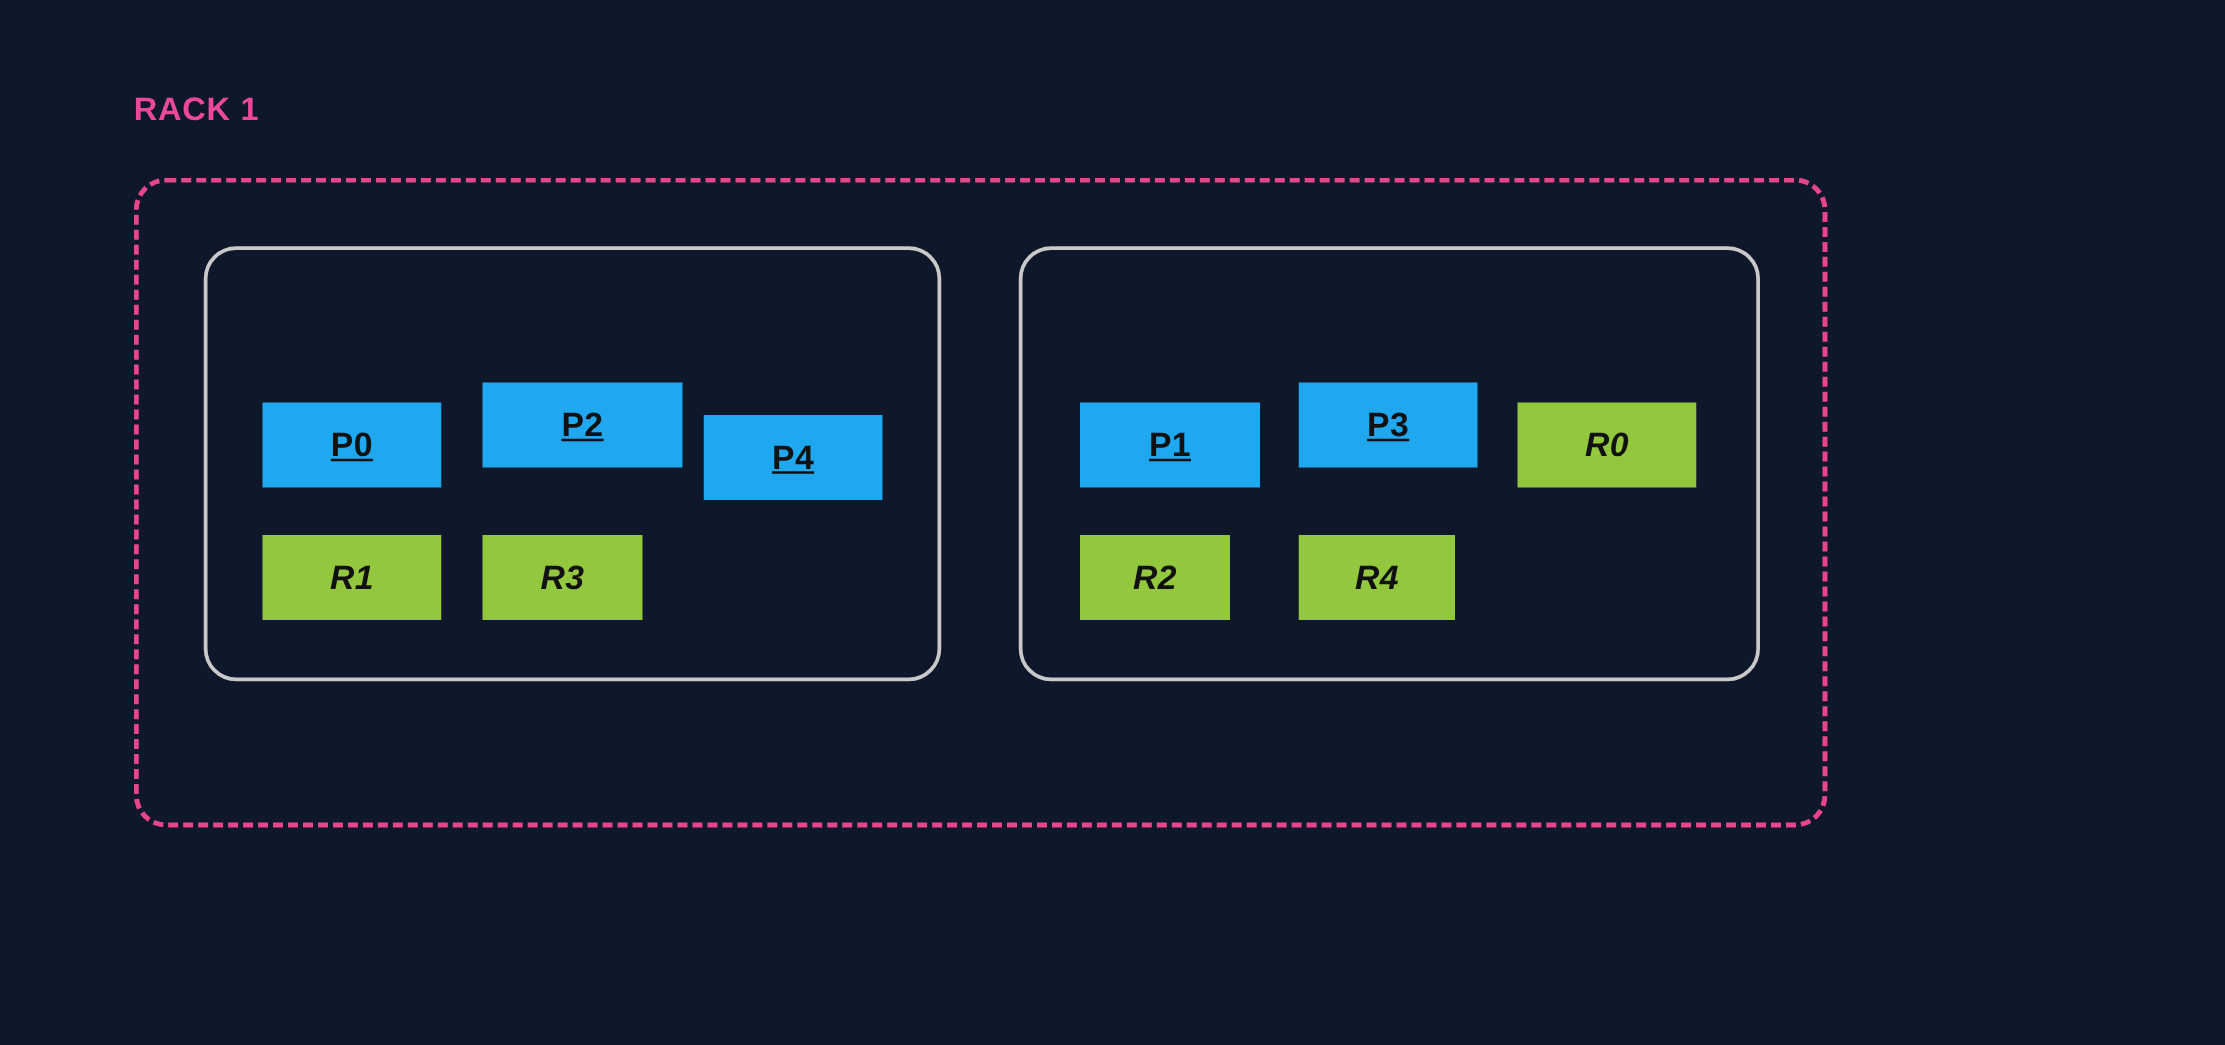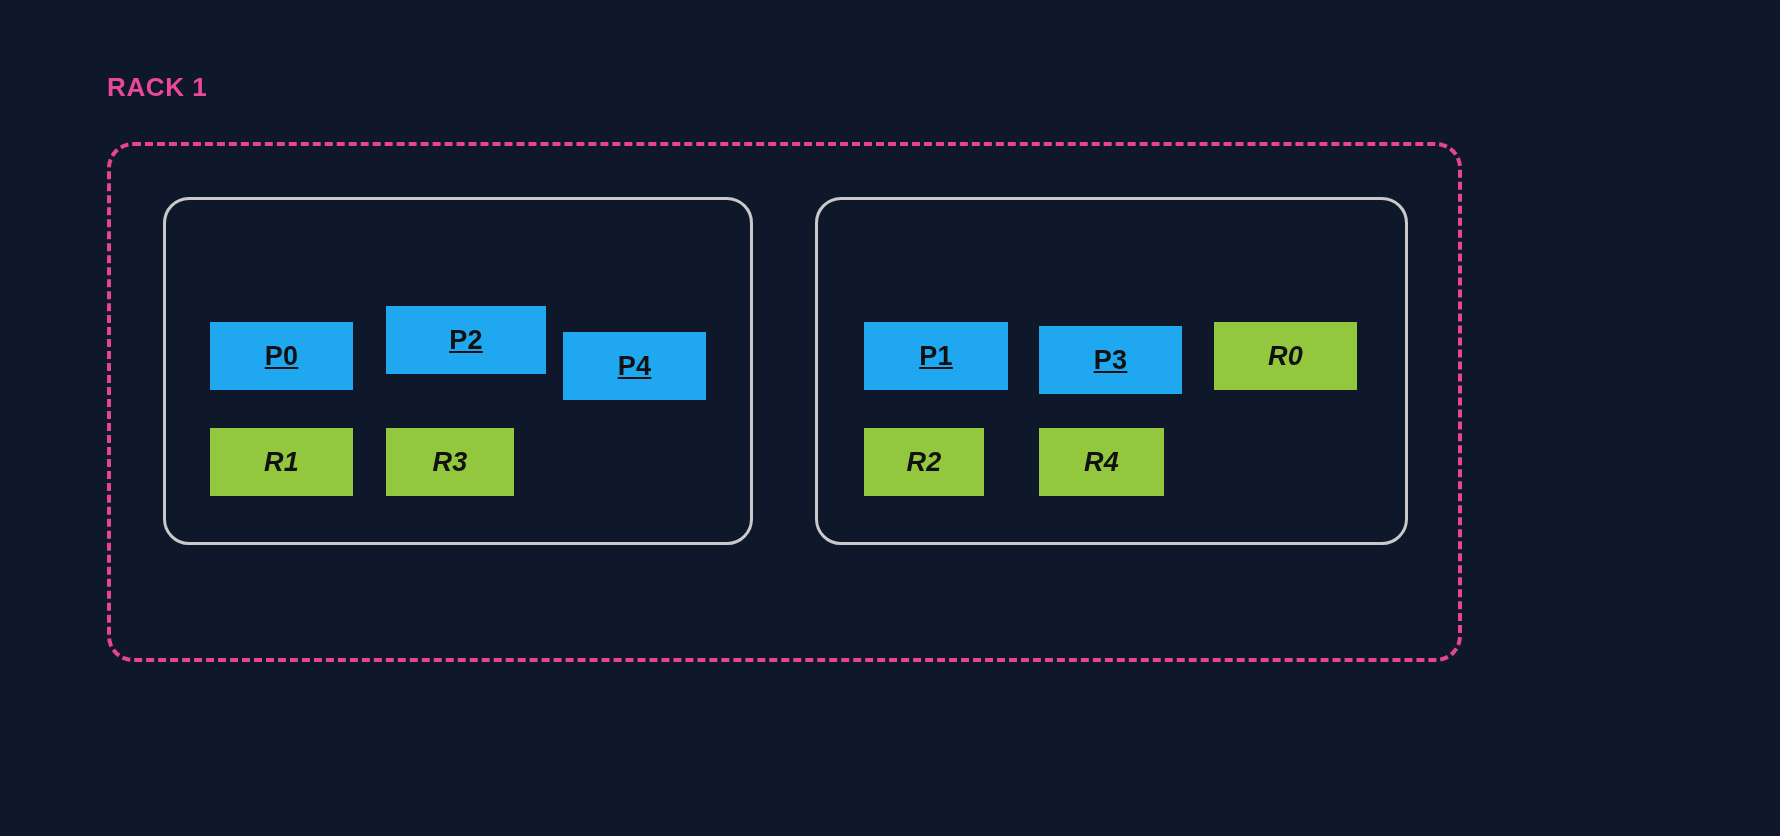--- a/index.html
+++ b/index.html
@@ -102,21 +102,21 @@
       </div>
       <div class="chip follower" style="left: 210px; top: 428px; width: 143px; text-align: right;">
         <span>R1</span>
       </div>
       <div class="chip follower" style="left: 386px; top: 428px; width: 128px;">
         <span>R3</span>
       </div>
       <div class="chip leader" style="left: 864px; top: 322px; width: 144px;">
         <span>P1</span>
       </div>
-      <div class="chip leader" style="left: 1039px; top: 326px; width: 143px;">
+      <div class="chip leader" style="left: 1039px; top: 306px; width: 143px;">
         <span>P3</span>
       </div>
       <div class="chip follower" style="left: 1214px; top: 322px; width: 143px;">
         <span>R0</span>
       </div>
       <div class="chip follower" style="left: 864px; top: 428px; width: 120px;">
         <span>R2</span>
       </div>
       <div class="chip follower" style="left: 1039px; top: 428px; width: 125px;">
         <span>R4</span>

